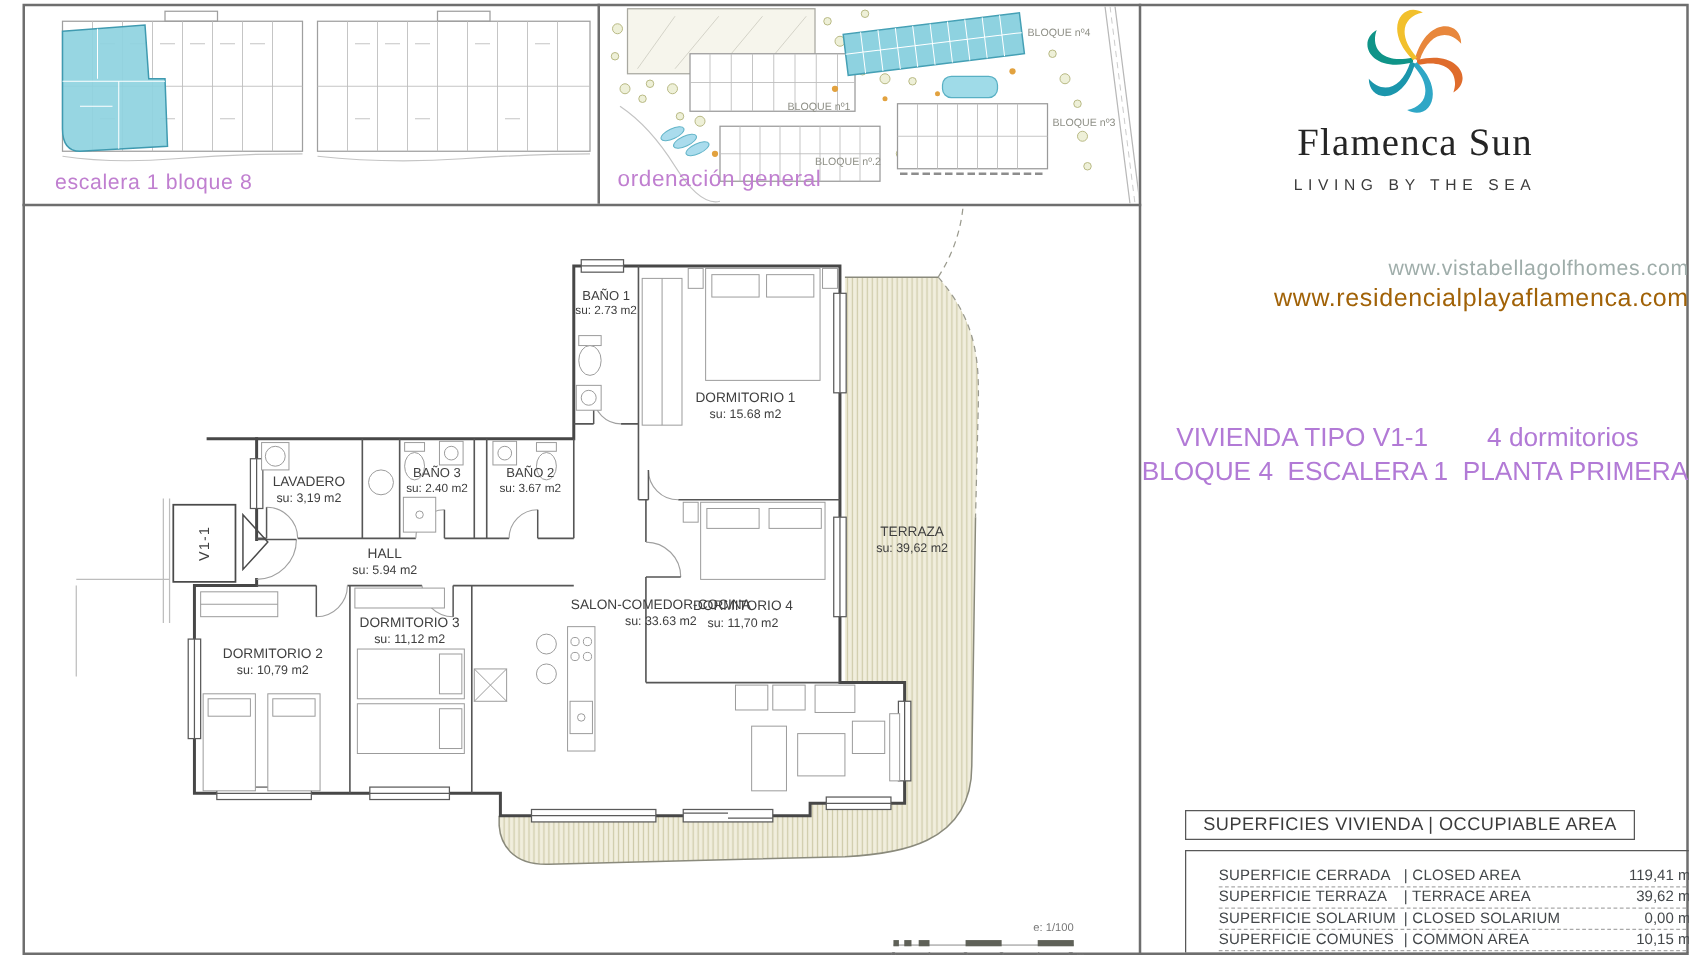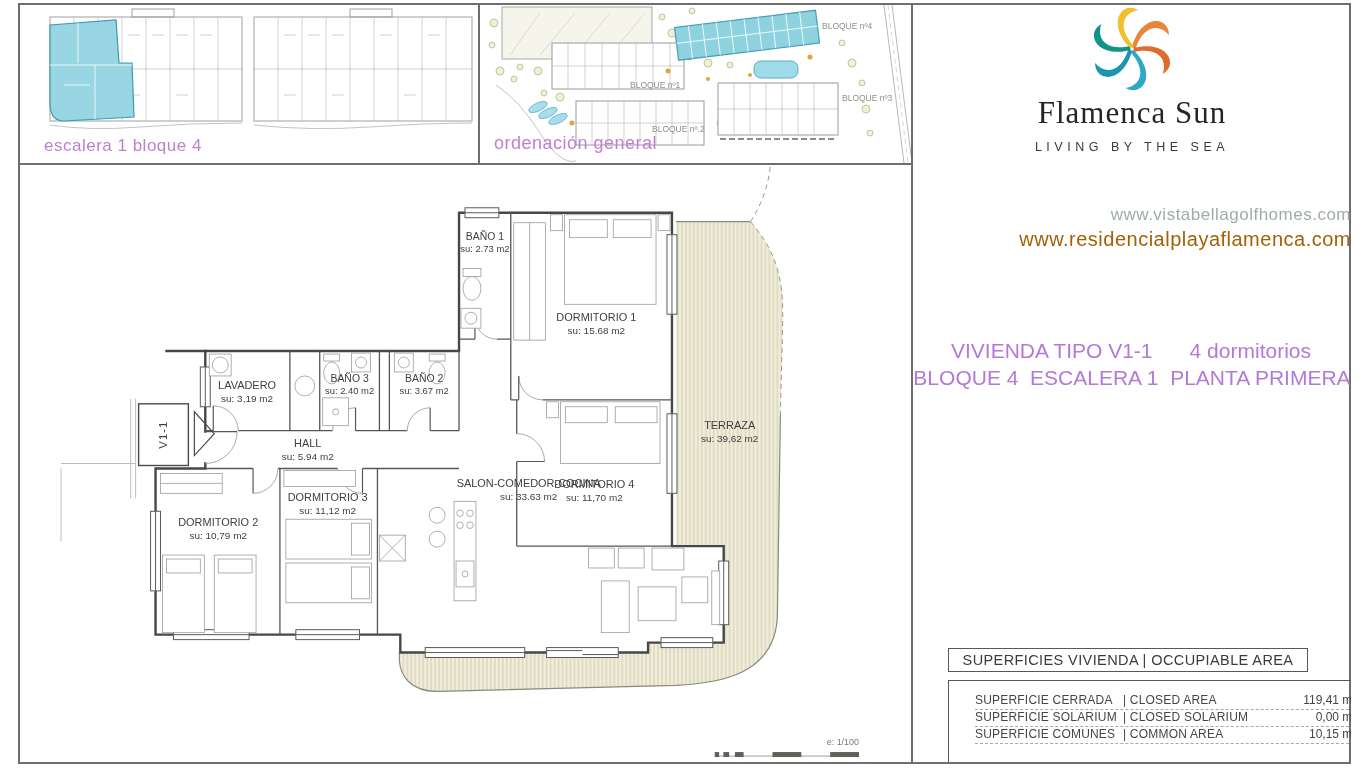--- a/index.html
+++ b/index.html
@@ -18,21 +18,21 @@
   .cap1{left:24px;top:131px;}
   .cap2{left:14px;top:128px;font-size:18px;}
   .logo-wrap{position:absolute;left:0;top:0;width:100%;text-align:center;}
   .logo-swirl{margin-top:4px;}
   .brand-title{font-family:"Liberation Serif",serif;font-size:31px;color:#252525;letter-spacing:1px;margin-top:-2px;}
   .brand-tag{font-size:12.5px;color:#3b3b3b;letter-spacing:4.5px;margin-top:9px;}
   .urls{position:absolute;left:0;top:202px;width:100%;text-align:right;line-height:24px;}
   .url1{font-size:17px;color:#9fadaa;letter-spacing:.5px;}
   .url2{font-size:20px;color:#a16207;letter-spacing:.5px;}
   .unit-info{position:absolute;left:0;top:336px;width:100%;color:#b27ad6;font-size:21px;line-height:27px;}
-  .unit-line1{display:flex;justify-content:space-between;padding:0 40px 0 38px;}
+  .unit-line1{display:flex;justify-content:space-between;padding:0 40px 0 28px;}
   .unit-line2{text-align:center;white-space:pre;}
   .tbl-header{position:absolute;left:35px;top:647px;width:360px;height:24px;border:1.5px solid #585858;
       box-sizing:border-box;display:flex;align-items:center;justify-content:center;
       font-size:14.5px;color:#3b3b3b;letter-spacing:.4px;}
   .tbl-body{position:absolute;left:35px;top:679px;width:432px;height:83px;border:1.5px solid #585858;
       box-sizing:border-box;padding:12px 20px 0 26px;font-size:12px;color:#43474a;}
   .tbl-row{display:flex;border-bottom:1px dashed #a9a9a9;padding:1px 0 2px 0;line-height:13px;}
   .tbl-es{width:148px;letter-spacing:.2px;}
   .tbl-en{flex:1;letter-spacing:.2px;}
   .tbl-val{text-align:right;}
@@ -68,21 +68,21 @@
       <g stroke="#bdbdbd" stroke-width="0.7">
         <path d="M258,12 V116 M282,12 V116 M306,12 V116 M330,12 V116 M354,12 V116 M378,12 V116 M402,12 V116 M426,12 V116 M234,64 H452"></path>
         <path d="M264,30 H276 M288,30 H300 M312,30 H324 M360,30 H372 M408,30 H420 M264,90 H276 M312,90 H324 M384,90 H396"></path>
       </g>
 
       <path d="M30,20 L96,15 L99,58 L112,58 L114,112 L44,116 Q30,116 30,98 Z" fill="#8ed2e0" fill-opacity="0.92" stroke="#3f9ab0" stroke-width="1.2"></path>
       <g stroke="#ffffff" stroke-width="0.8" fill="none">
         <path d="M58,18 V58 M30,60 H112 M75,60 V114 M44,80 H70"></path>
       </g>
     </svg>
-    <div class="caption cap1">escalera 1 bloque 4</div>
+    <div class="caption cap1">escalera 1 bloque 8</div>
   </div>
 
   <div class="panel p-ordenacion">
     <svg width="431" height="158" viewBox="0 0 431 158">
 
       <rect x="22" y="2" width="150" height="52" fill="#f6f5ec" stroke="#a8a8a0" stroke-width="1"></rect>
       <path d="M30,50 L60,8 M60,50 L95,8 M95,50 L130,8 M130,50 L165,8" stroke="#cfcec2" stroke-width="0.7"></path>
 
       <g fill="#eef0d8" stroke="#b9ba85" stroke-width="0.8">
         <circle cx="14" cy="18" r="4"></circle>
@@ -180,20 +180,25 @@
       <div class="unit-line2">BLOQUE 4  ESCALERA 1  PLANTA PRIMERA</div>
     </div>
     <div class="tbl-header">SUPERFICIES VIVIENDA | OCCUPIABLE AREA</div>
     <div class="tbl-body">
       <div class="tbl-row">
         <span class="tbl-es">SUPERFICIE CERRADA</span>
         <span class="tbl-en">| CLOSED AREA</span>
         <span class="tbl-val">119,41 m2</span>
       </div>
       <div class="tbl-row">
+        <span class="tbl-es">SUPERFICIE TERRAZA</span>
+        <span class="tbl-en">| TERRACE AREA</span>
+        <span class="tbl-val">39,62 m2</span>
+      </div>
+      <div class="tbl-row">
         <span class="tbl-es">SUPERFICIE SOLARIUM</span>
         <span class="tbl-en">| CLOSED SOLARIUM</span>
         <span class="tbl-val">0,00 m2</span>
       </div>
       <div class="tbl-row">
         <span class="tbl-es">SUPERFICIE COMUNES</span>
         <span class="tbl-en">| COMMON AREA</span>
         <span class="tbl-val">10,15 m2</span>
       </div>
     </div>

